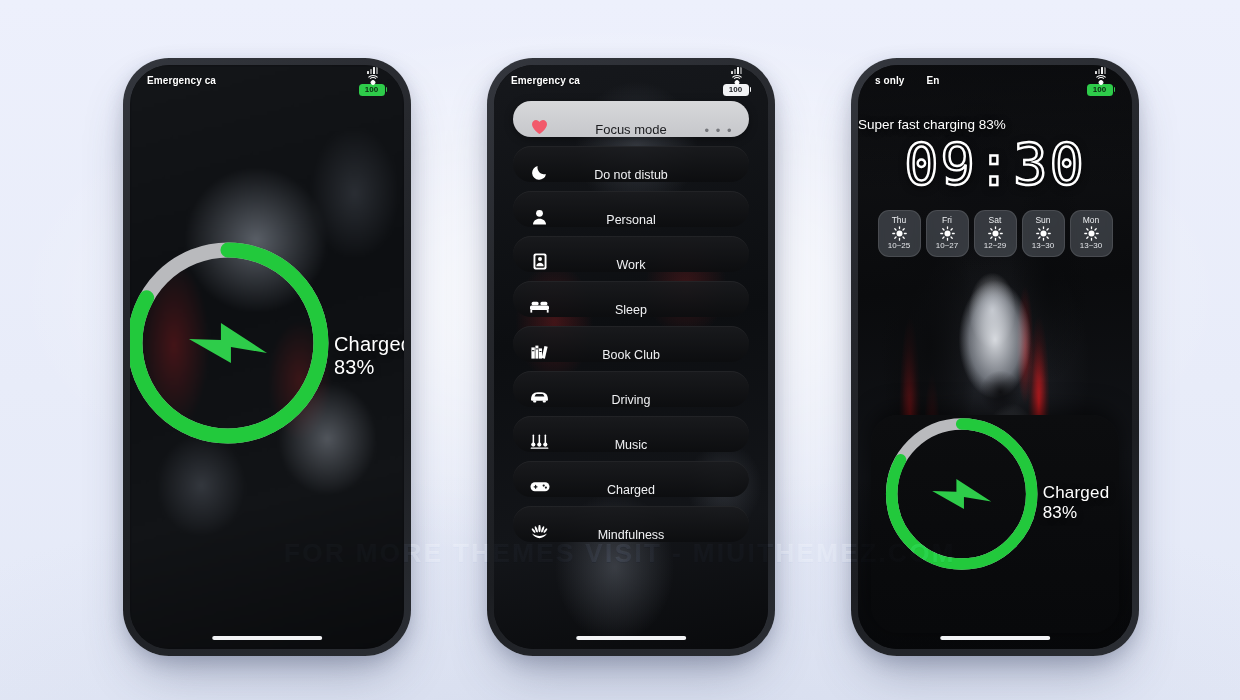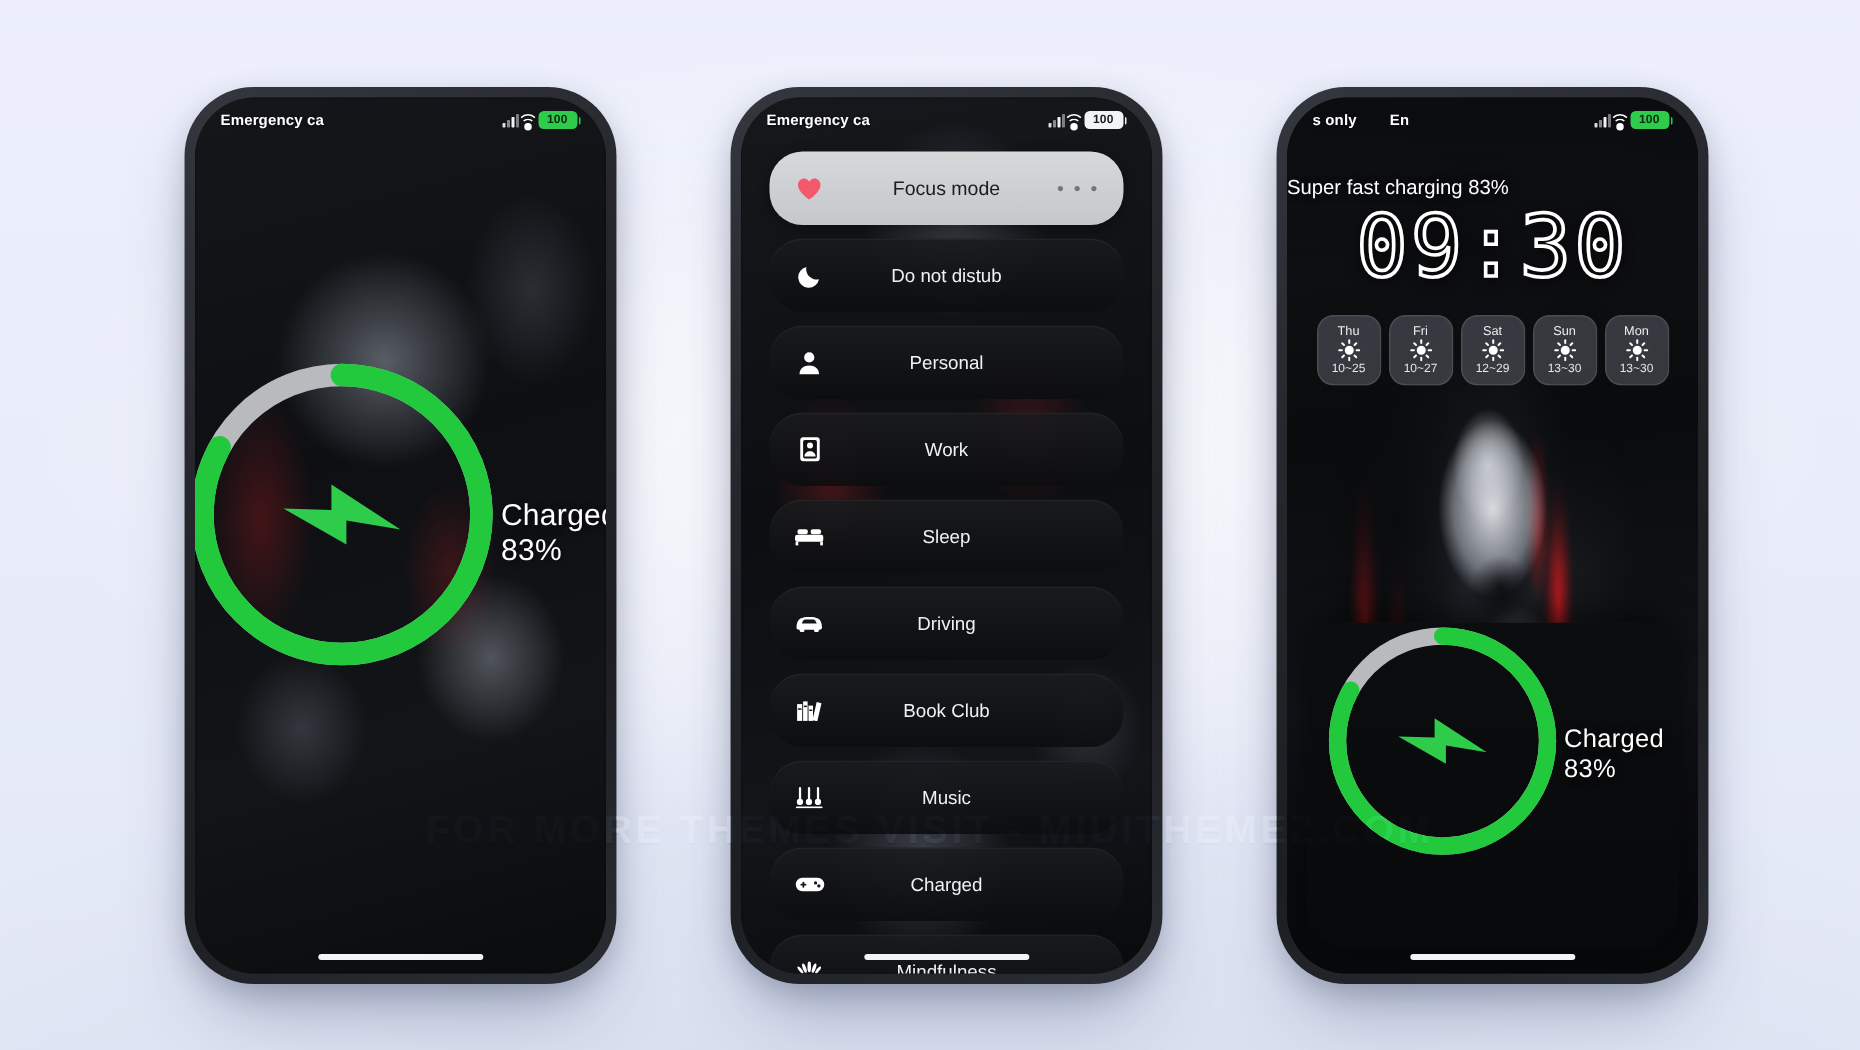--- a/index.html
+++ b/index.html
@@ -32,21 +32,21 @@
 
   
   .statusbar{
     position:absolute;top:0;left:0;right:0;height:30px;
     display:flex;align-items:center;justify-content:space-between;
     padding:0 17px;z-index:40;color:#fff;
     font-size:10px;font-weight:bold;letter-spacing:.1px;
   }
   .sb-left{display:flex;gap:22px;align-items:flex-start;white-space:nowrap;overflow:hidden;}
   .sb-left span{text-shadow:0 1px 2px rgba(0,0,0,.6);}
-  .sb-right{display:flex;gap:0;align-items:center;}
+  .sb-right{display:flex;gap:0;align-items:center;flex-direction:column;}
   .ico-sig{width:11px;height:9px;position:relative;display:block;}
   .ico-sig i{position:absolute;bottom:0;width:2px;background:#fff;border-radius:.5px;display:block;}
   .ico-sig i:nth-child(1){left:0;height:3px;opacity:.85}
   .ico-sig i:nth-child(2){left:3px;height:5px;opacity:.5}
   .ico-sig i:nth-child(3){left:6px;height:7px;opacity:.95}
   .ico-sig i:nth-child(4){left:9px;height:9px;opacity:.45}
   .ico-wifi{width:13px;height:10px;position:relative;display:block;}
   .ico-wifi b{
     position:absolute;left:50%;transform:translateX(-50%);
     border:1.5px solid #fff;border-bottom-color:transparent;
@@ -145,22 +145,22 @@
     color:#fff;font-weight:normal;letter-spacing:.2px;
     text-shadow:0 1px 6px rgba(0,0,0,.75);
   }
 
   
   .focus-list{
     position:absolute;left:19px;right:19px;top:36px;z-index:30;
     display:flex;flex-direction:column;gap:9px;
   }
   .focus-row{
-    position:relative;height:49px;border-radius:22px;
-    display:flex;align-items:center;padding:0 16px;
+    position:relative;height:36px;border-radius:22px;
+    display:flex;align-items:flex-end;padding:0 16px;
     background:linear-gradient(180deg,rgba(26,27,30,.90) 0%,rgba(12,13,15,.93) 100%);
     box-shadow:inset 0 1px 0 rgba(255,255,255,.045);
   }
   .focus-row .f-ico{
     width:21px;height:21px;display:flex;align-items:center;justify-content:center;
     color:#fff;flex:0 0 auto;
   }
   .focus-row .f-label{
     position:absolute;left:0;right:0;text-align:center;
     color:#f0f1f3;font-size:12.5px;pointer-events:none;
@@ -348,45 +348,45 @@
               <rect x="10.4" y="1.8" width="7" height="3.4" rx="1.5" fill="#fff"></rect>
               <rect x="0.4" y="10" width="1.8" height="2.6" fill="#fff"></rect>
               <rect x="16.8" y="10" width="1.8" height="2.6" fill="#fff"></rect>
             </svg>
         </span>
         <span class="f-label">Sleep</span>
       </div>
 
       <div class="focus-row">
         <span class="f-ico">
-          <svg width="19" height="13" viewBox="0 0 19 13">
-              <path d="M1 9.4c0-3 1.1-5.2 2.6-6C5 2.6 6.9 2.3 9.5 2.3s4.5.3 5.9 1.1c1.5.8 2.6 3 2.6 6 0 .9-.6 1.4-1.5 1.4H2.5C1.6 10.8 1 10.3 1 9.4z" fill="#fff"></path>
-              <rect x="3.1" y="10.2" width="3.2" height="2.2" rx="1" fill="#fff"></rect>
-              <rect x="12.7" y="10.2" width="3.2" height="2.2" rx="1" fill="#fff"></rect>
-              <path d="M4.6 6.6c.5-1.6 1.1-2.4 1.9-2.6h6c.8.2 1.4 1 1.9 2.6z" fill="#15171a"></path>
-            </svg>
-        </span>
-        <span class="f-label">Driving</span>
-      </div>
-
-      <div class="focus-row">
-        <span class="f-ico">
           <svg width="18" height="15" viewBox="0 0 18 15">
               <rect x="0.4" y="3.4" width="3.4" height="11.2" fill="#fff"></rect>
               <rect x="4.4" y="1.6" width="3" height="13" fill="#fff"></rect>
               <rect x="8" y="4.4" width="3" height="10.2" fill="#fff"></rect>
               <g transform="rotate(13 13.6 8)">
                 <rect x="12.1" y="2.2" width="3.3" height="12.4" fill="#fff"></rect>
               </g>
               <rect x="0.9" y="6.2" width="2.4" height="1" fill="#15171a"></rect>
               <rect x="4.9" y="4.4" width="2" height="1" fill="#15171a"></rect>
               <rect x="8.5" y="7" width="2" height="1" fill="#15171a"></rect>
             </svg>
         </span>
         <span class="f-label">Book Club</span>
+      </div>
+
+      <div class="focus-row">
+        <span class="f-ico">
+          <svg width="19" height="13" viewBox="0 0 19 13">
+              <path d="M1 9.4c0-3 1.1-5.2 2.6-6C5 2.6 6.9 2.3 9.5 2.3s4.5.3 5.9 1.1c1.5.8 2.6 3 2.6 6 0 .9-.6 1.4-1.5 1.4H2.5C1.6 10.8 1 10.3 1 9.4z" fill="#fff"></path>
+              <rect x="3.1" y="10.2" width="3.2" height="2.2" rx="1" fill="#fff"></rect>
+              <rect x="12.7" y="10.2" width="3.2" height="2.2" rx="1" fill="#fff"></rect>
+              <path d="M4.6 6.6c.5-1.6 1.1-2.4 1.9-2.6h6c.8.2 1.4 1 1.9 2.6z" fill="#15171a"></path>
+            </svg>
+        </span>
+        <span class="f-label">Driving</span>
       </div>
 
       <div class="focus-row">
         <span class="f-ico">
           <svg width="19" height="15" viewBox="0 0 19 15">
               <g fill="#fff">
                 <rect x="2.6" y="0.6" width="1.5" height="9" rx=".7"></rect>
                 <rect x="8.6" y="0.6" width="1.5" height="9" rx=".7"></rect>
                 <rect x="14.6" y="0.6" width="1.5" height="9" rx=".7"></rect>
                 <circle cx="3.3" cy="10.6" r="2.1"></circle>

